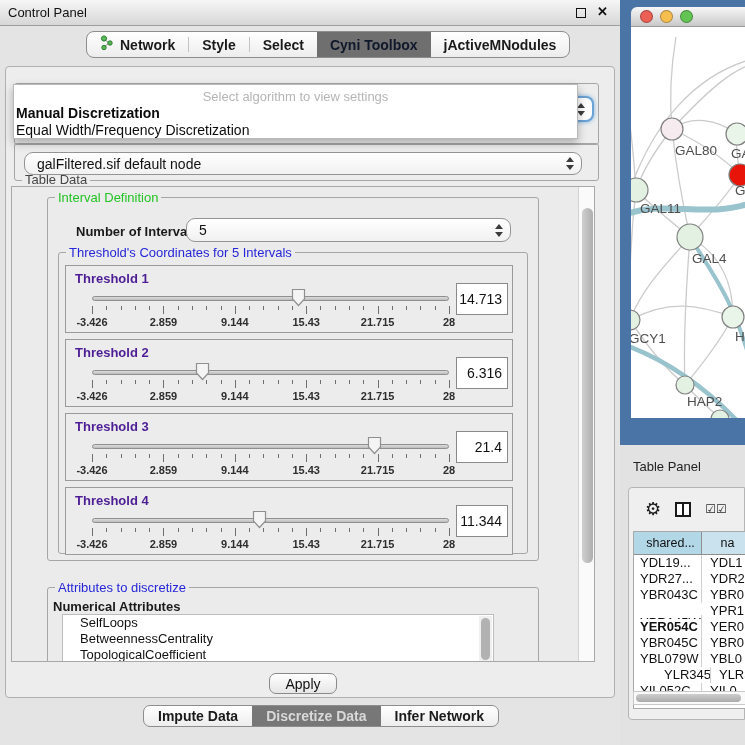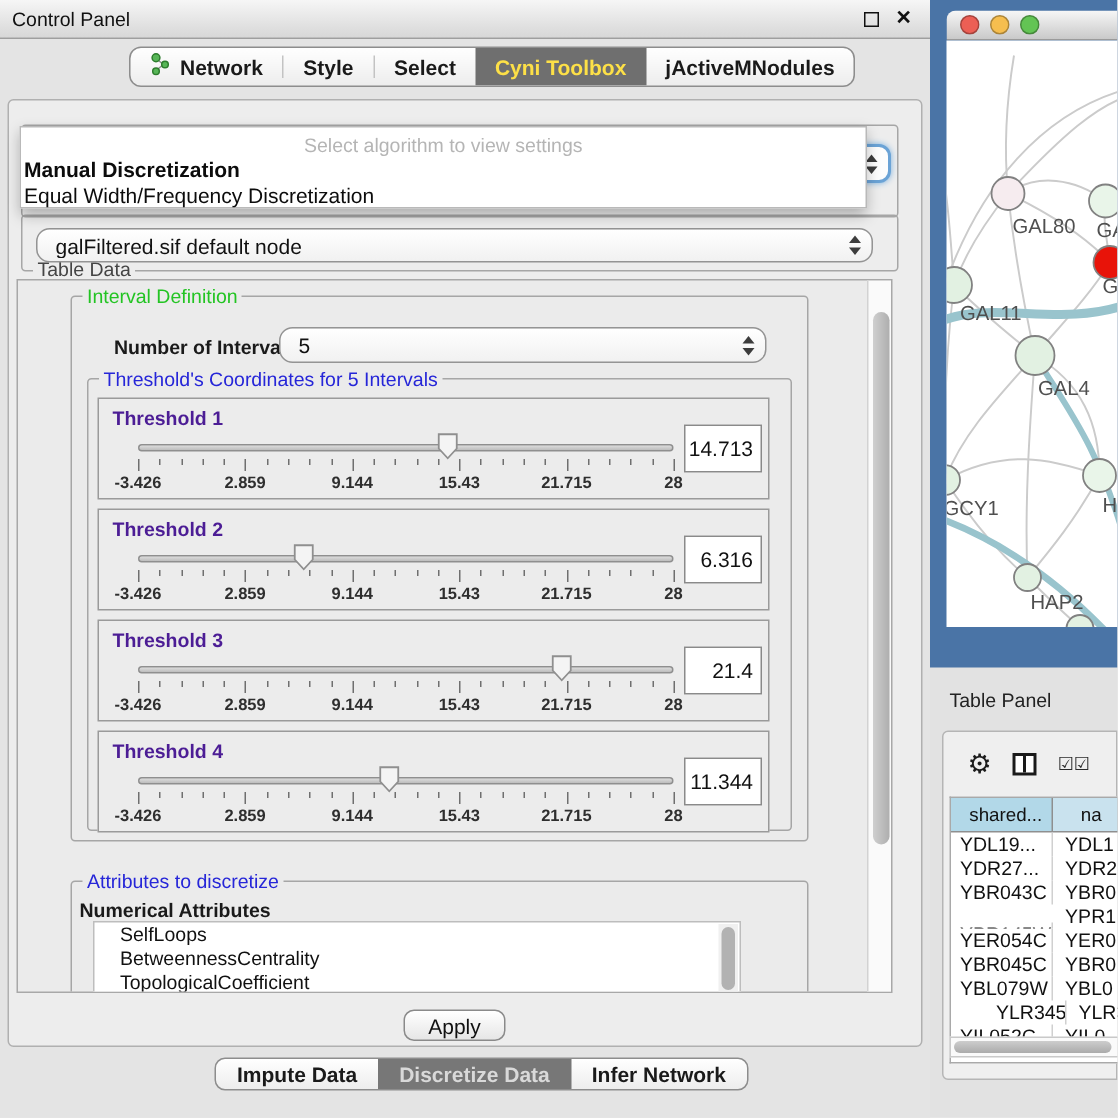--- a/index.html
+++ b/index.html
@@ -10,21 +10,21 @@
   
   #cp { left:0; top:0; width:620px; height:745px; background:#e4e4e4; }
   #cp-titlebar { left:0; top:0; width:620px; height:26px; background:linear-gradient(#f6f6f6,#d7d7d7); border-bottom:1px solid #9e9e9e; }
   #cp-title { left:8px; top:5px; font-size:13px; color:#111; }
   #float-btn { left:576px; top:8px; width:10px; height:10px; border:1.5px solid #111; }
   #close-btn { left:597px; top:4px; font-size:13px; font-weight:bold; color:#111; cursor:default; }
 
   
   #top-tabs { left:86px; top:31px; height:27px; display:flex; align-items:stretch; background:linear-gradient(#ffffff,#ededed); border:1px solid #8d8d8d; border-radius:8px; overflow:hidden; }
   .ttab { display:flex; align-items:center; padding:0 13px; font-size:14px; font-weight:bold; color:#1a1a1a; white-space:nowrap; }
-  .ttab.sel { background:#6f6f6f; color:#fde047; font-weight:bold;justify-content:center; }
+  .ttab.sel { background:#6f6f6f; color:#0f172a; font-weight:bold;justify-content:center; }
   .tsep { width:1px; background:#c3c3c3; margin:5px 0; }
 
   
   #outer { left:5px; top:66px; width:610px; height:632px; background:#ededed; border:1px solid #b0b0b0; border-radius:4px; }
 
   .grp { position:absolute; border:1px solid #a6a6a6; border-radius:3px; }
   .grp-label { position:absolute; top:-8px; left:7px; padding:0 3px; font-size:13px; background:#ededed; }
   .bg-panel .grp-label, .grp-label.on-panel { background:#ebebeb; }
   .lbl-green { color:#23c423; }
   .lbl-blue  { color:#2626d8; }
@@ -441,21 +441,21 @@
       </div>
       <div class="td-row">
         <div class="td-cell c1" style="border-right: 1px solid rgb(208, 208, 208);">YBR043C</div>
         <div class="td-cell c2">YBR0</div>
       </div>
       <div class="td-row">
         <div class="td-cell c1" style="border-right: 1px solid rgb(208, 208, 208); margin-top: 12px;">YPR145W</div>
         <div class="td-cell c2">YPR1</div>
       </div>
       <div class="td-row">
-        <div class="td-cell c1" style="border-right: 1px solid rgb(208, 208, 208);">YER054C</div>
+        <div class="td-cell c1" style="border-right: 1px solid rgb(208, 208, 208); font-weight: bold;">YER054C</div>
         <div class="td-cell c2">YER0</div>
       </div>
       <div class="td-row">
         <div class="td-cell c1" style="border-right: 1px solid rgb(208, 208, 208);">YBR045C</div>
         <div class="td-cell c2">YBR0</div>
       </div>
       <div class="td-row">
         <div class="td-cell c1" style="border-right: 1px solid rgb(208, 208, 208);">YBL079W</div>
         <div class="td-cell c2">YBL0</div>
       </div>

